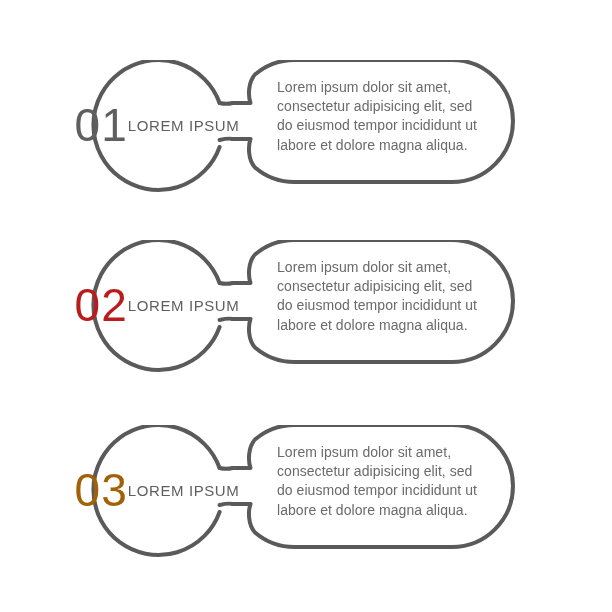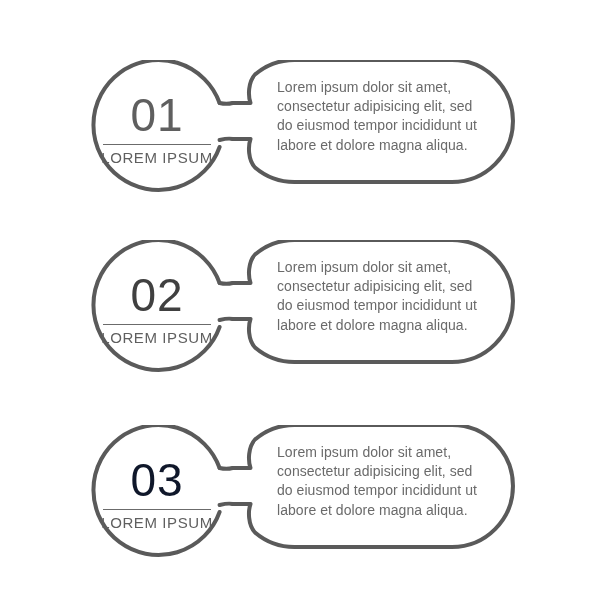--- a/index.html
+++ b/index.html
@@ -42,21 +42,21 @@
     stroke-linecap: round;
     stroke-linejoin: round;
   }
   .badge {
     position: absolute;
     left: 92px;
     top: 0px;
     width: 130px;
     height: 130px;
     display: flex;
-    flex-direction: column;
+    flex-direction: row;
     align-items: center;
     justify-content: center;
     box-sizing: border-box;
     text-align: center;
   }
   .badge-number {
     font-family: "Liberation Sans", sans-serif;
     font-size: 46px;
     font-weight: 300;
     color: #5f5f5f;
@@ -139,21 +139,21 @@
                L 452 0
                A 61 61 0 0 1 452 122
                L 296 122
                A 61 61 0 0 1 255 107.5
                C 248 100 248 86 250.5 79
                L 232.5 79
                C 229 78 226 78.5 219.6 80" style="stroke: rgb(90, 90, 90);"></path>
     </svg>
 
     <div class="badge">
-      <div class="badge-number" style="color: #404040;">02</div>
+      <div class="badge-number" style="color: #b91c1c;">02</div>
       <div class="badge-divider"></div>
       <div class="badge-label" style="color: rgb(95, 95, 95);">LOREM IPSUM</div>
     </div>
 
     <div class="body-text" style="color: rgb(106, 106, 106);">Lorem ipsum dolor sit amet, consectetur adipisicing elit, sed do eiusmod tempor incididunt ut labore et dolore magna aliqua.</div>
   </div>
 
   <div class="group" id="g2" style="top: 425px;">
     <svg class="group-svg" viewBox="0 0 612 140" xmlns="http://www.w3.org/2000/svg">
       <path class="shape-outline" d="M 219.6 43
@@ -166,21 +166,21 @@
                L 452 0
                A 61 61 0 0 1 452 122
                L 296 122
                A 61 61 0 0 1 255 107.5
                C 248 100 248 86 250.5 79
                L 232.5 79
                C 229 78 226 78.5 219.6 80" style="stroke: rgb(90, 90, 90);"></path>
     </svg>
 
     <div class="badge">
-      <div class="badge-number" style="color: #0f172a;">03</div>
+      <div class="badge-number" style="color: #a16207;">03</div>
       <div class="badge-divider"></div>
       <div class="badge-label" style="color: rgb(95, 95, 95);">LOREM IPSUM</div>
     </div>
 
     <div class="body-text" style="color: rgb(106, 106, 106);">Lorem ipsum dolor sit amet, consectetur adipisicing elit, sed do eiusmod tempor incididunt ut labore et dolore magna aliqua.</div>
   </div>
 
 </div>
 
 </body></html>

